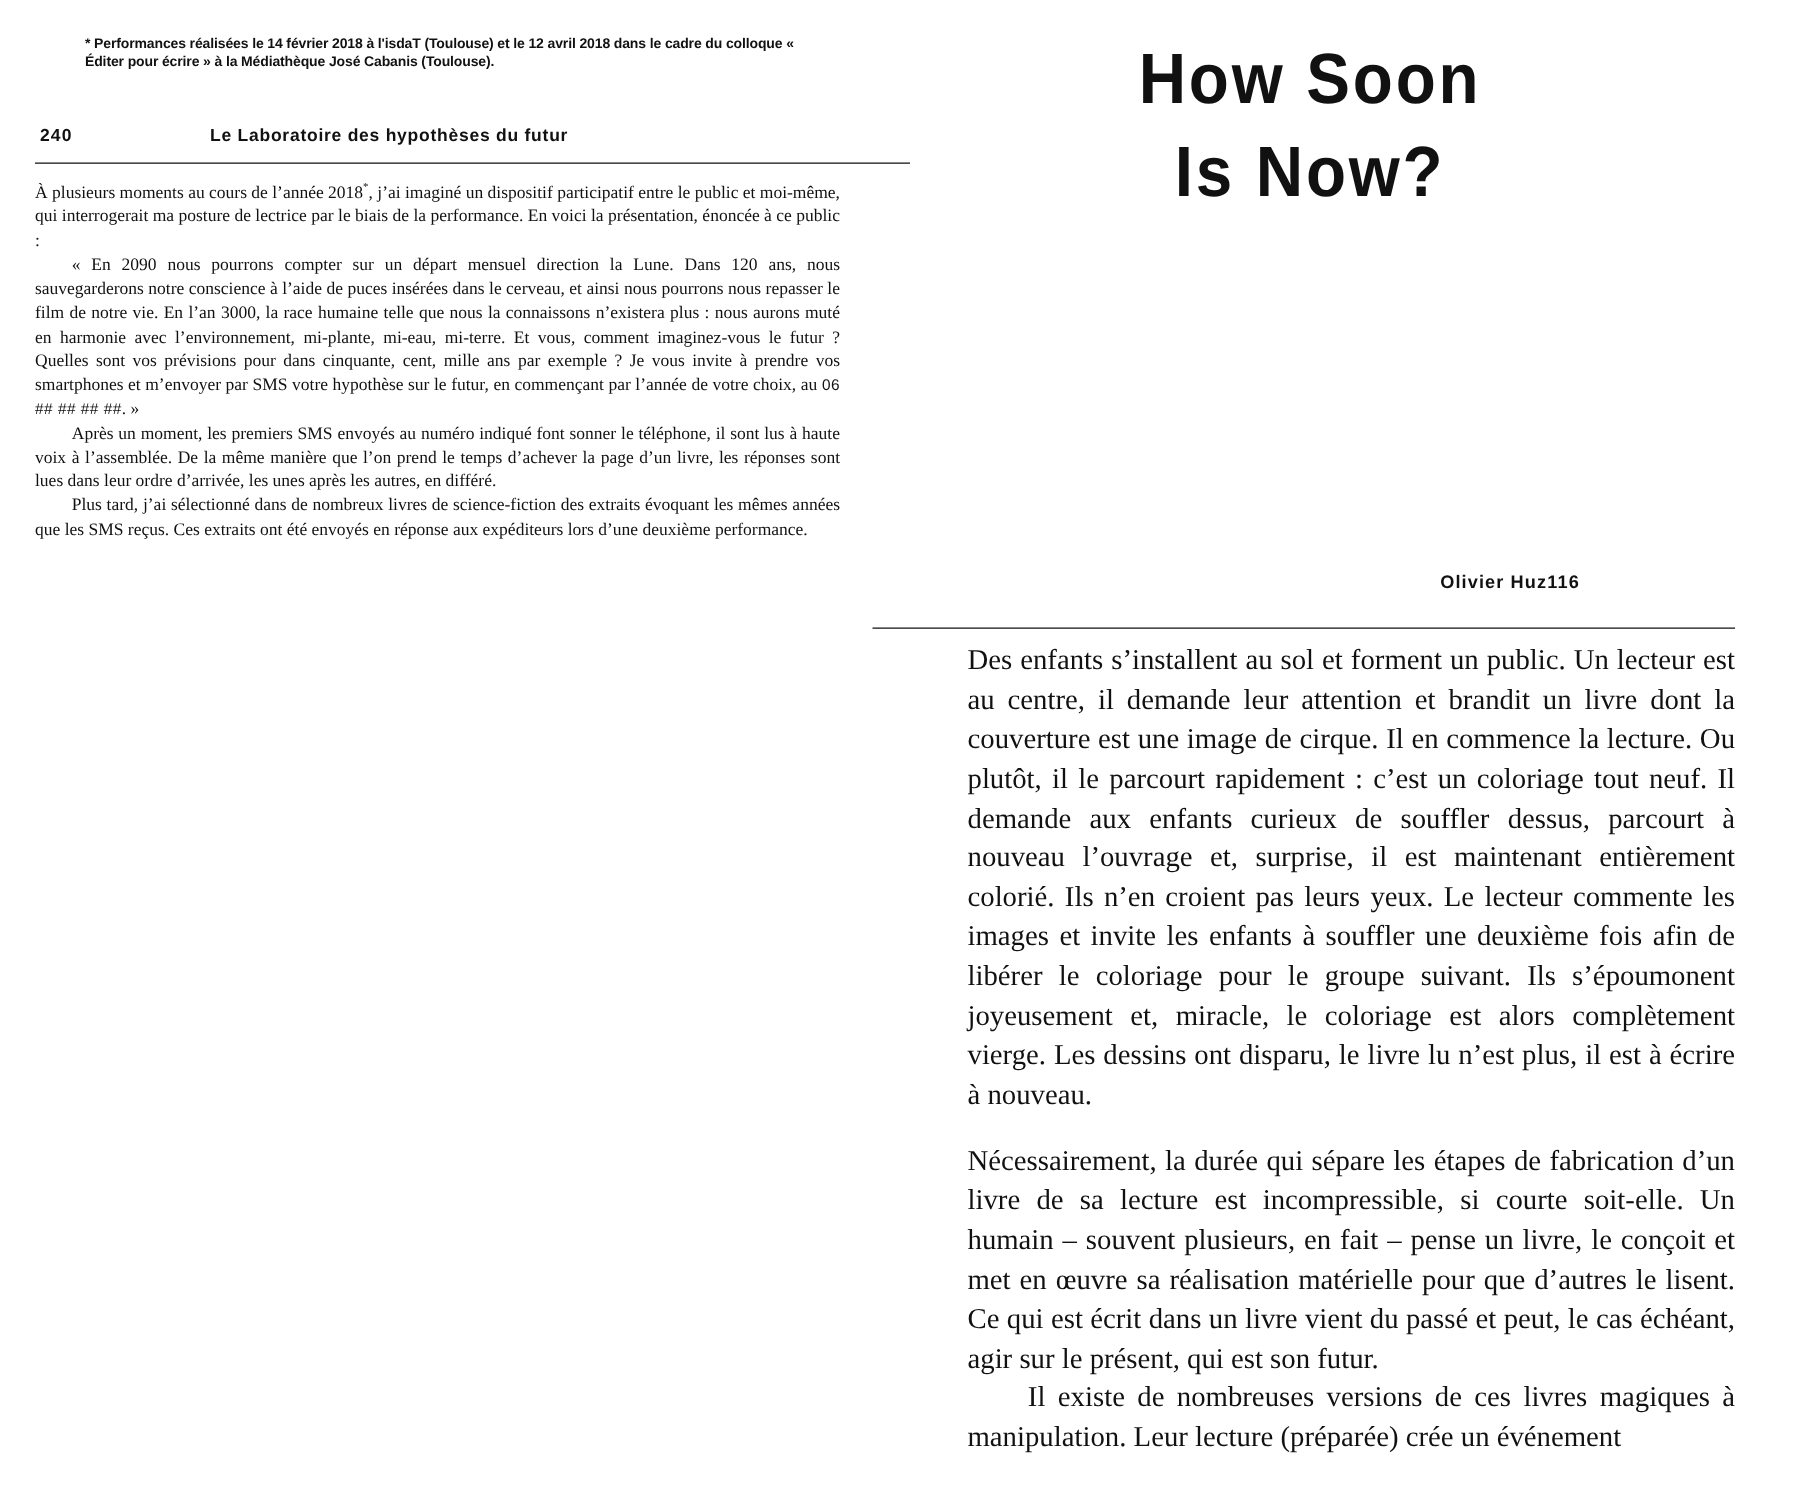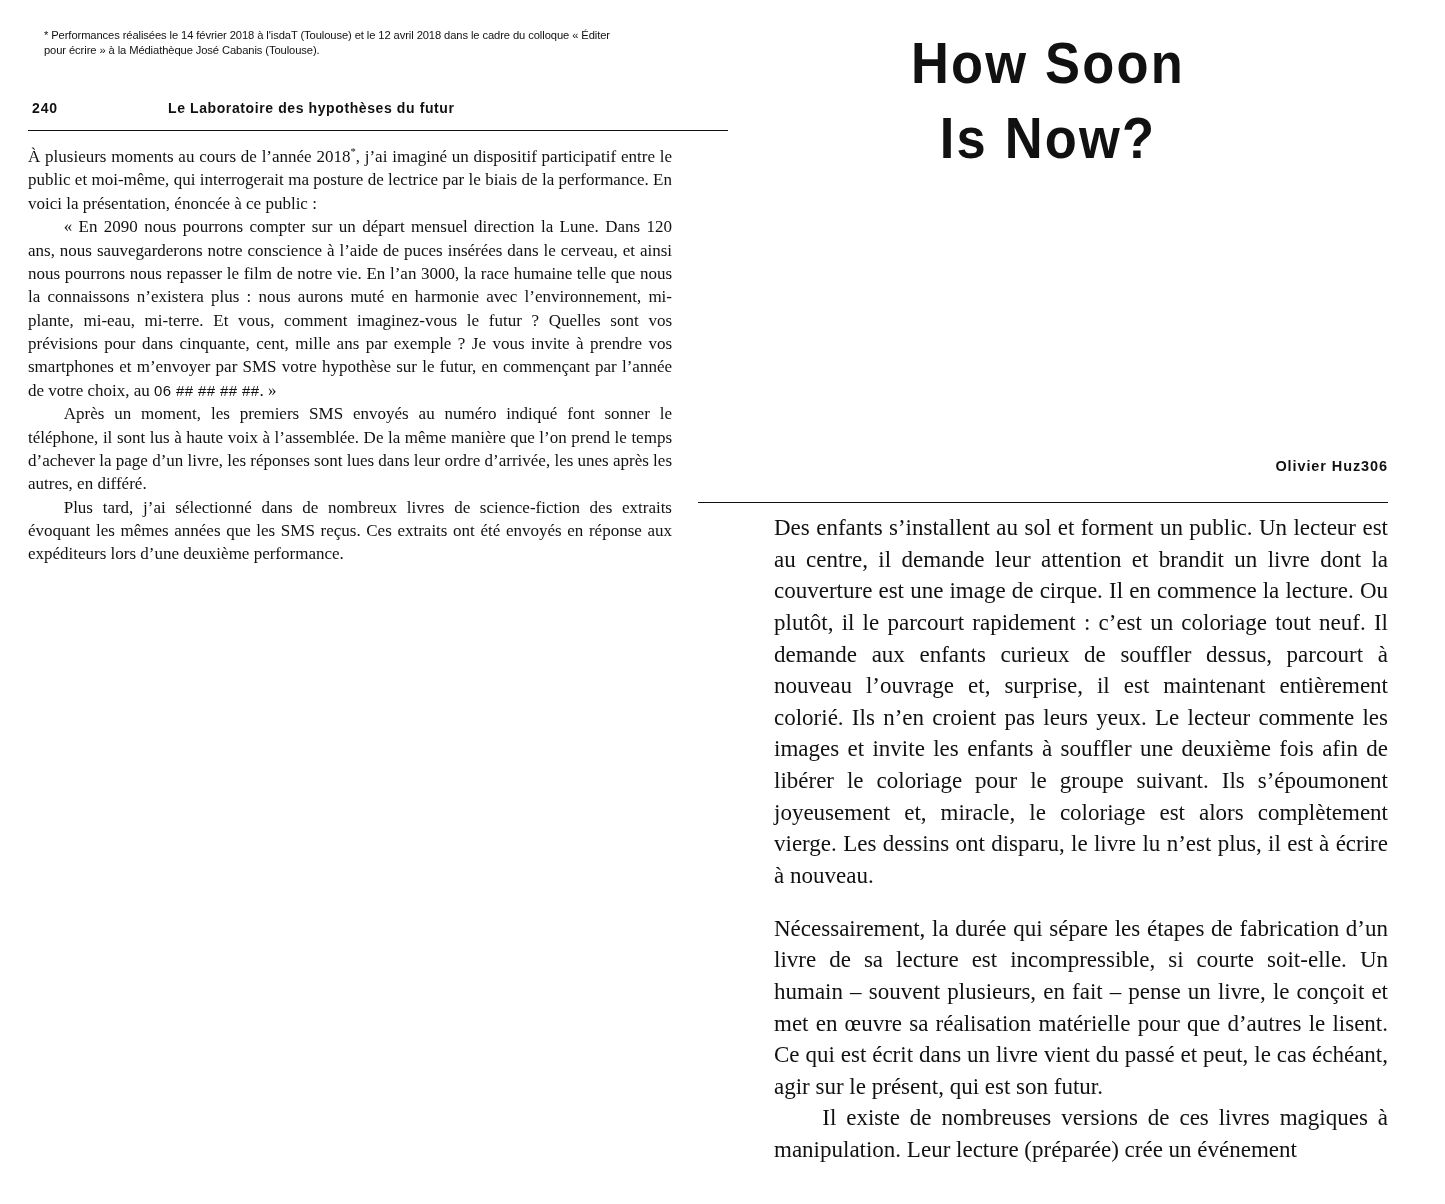--- a/index.html
+++ b/index.html
@@ -16,28 +16,29 @@
     overflow: hidden;
   }
   .page {
     position: absolute;
     inset: 0;
   }
 
   
   .footnote {
     position: absolute;
-    left: 44px;
+    left: 68px;
     top: 28px;
     width: 580px;
     font-family: "Liberation Sans", sans-serif;
     font-size: 11.2px;
     line-height: 1.38;
     letter-spacing: -0.1px;
     color: #111;
+    font-weight: bold;
   }
 
   
   .left-col {
     position: absolute;
     left: 28px;
     top: 100px;
     width: 700px;
   }
   .running-head {
@@ -55,21 +56,21 @@
     box-sizing: border-box;
   }
   .running-head .title {
     letter-spacing: 0.6px;
   }
   .rule {
     border-top: 1.6px solid #111;
     width: 700px;
   }
   .body-text {
-    font-size: 17px;
+    font-size: 14px;
     line-height: 1.375;
     text-align: justify;
     margin-top: 14px;
     padding-right: 56px;
     box-sizing: border-box;
     width: 700px;
   }
   .body-text p { margin: 0; }
   .body-text p.indent { text-indent: 2.1em; }
   .body-text sup {
@@ -108,21 +109,21 @@
   }
   .chapter-title .line2 { display: block; }
 
   .right-head {
     position: absolute;
     left: 0;
     top: 458px;
     width: 690px;
     display: flex;
     align-items: baseline;
-    justify-content: flex-end;
+    justify-content: center;
     font-family: "Liberation Sans", sans-serif;
     font-weight: 700;
     font-size: 14.5px;
     letter-spacing: 0.9px;
     padding-left: 330px;
     box-sizing: border-box;
   }
   .right-rule {
     position: absolute;
     left: 0;
@@ -174,21 +175,21 @@
   </div>
 
   <div class="right-page">
     <div class="chapter-title">
       <span>How Soon</span>
       <span class="line2">Is Now?</span>
     </div>
 
     <div class="right-head">
       <span>Olivier Huz</span>
-      <span>306</span>
+      <span>116</span>
     </div>
     <div class="right-rule"></div>
 
     <div class="right-body">
       <p>Des enfants s’installent au sol et forment un public. Un lecteur est au centre, il demande leur attention et brandit un livre dont la couverture est une image de cirque. Il en commence la lecture. Ou plutôt, il le parcourt rapidement : c’est un coloriage tout neuf. Il demande aux enfants curieux de souffler dessus, parcourt à nouveau l’ouvrage et, surprise, il est maintenant entièrement colorié. Ils n’en croient pas leurs yeux. Le lecteur commente les images et invite les enfants à souffler une deuxième fois afin de libérer le coloriage pour le groupe suivant. Ils s’époumonent joyeusement et, miracle, le coloriage est alors complètement vierge. Les dessins ont disparu, le livre lu n’est plus, il est à écrire à nouveau.</p>
       <div class="gap"></div>
       <p>Nécessairement, la durée qui sépare les étapes de fabrication d’un livre de sa lecture est incompressible, si courte soit-elle. Un humain – souvent plusieurs, en fait – pense un livre, le conçoit et met en œuvre sa réalisation matérielle pour que d’autres le lisent. Ce qui est écrit dans un livre vient du passé et peut, le cas échéant, agir sur le présent, qui est son futur.</p>
       <p class="indent">Il existe de nombreuses versions de ces livres magiques à manipulation. Leur lecture (préparée) crée un événement</p>
     </div>
   </div>

